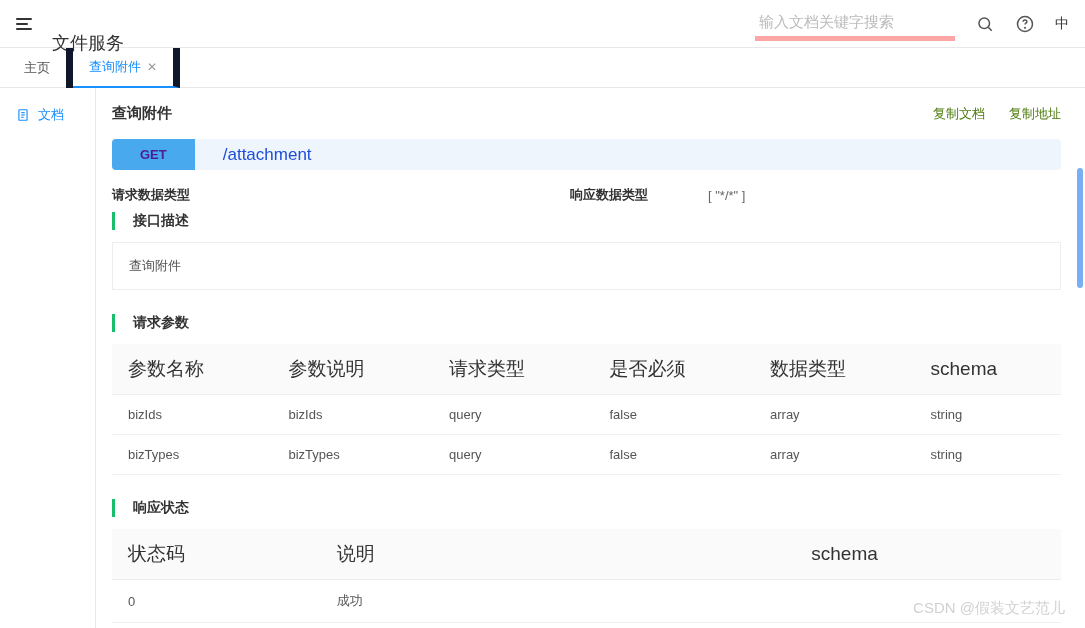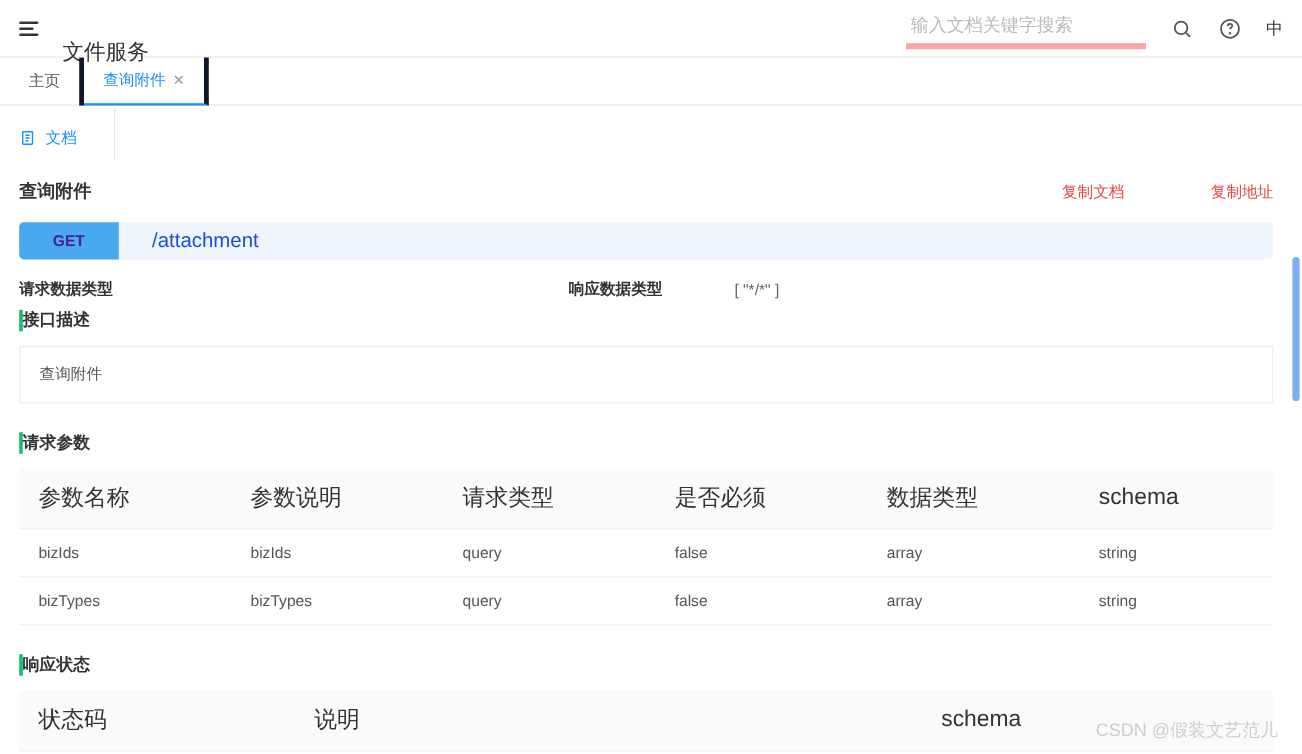--- a/index.html
+++ b/index.html
@@ -12,46 +12,46 @@
     .menu-toggle span:nth-child(2) { width: 12px; }
     .menu-toggle span:nth-child(3) { width: 16px; }
     .header-title { font-size: 18px; font-weight: 500; flex: 1; margin-top: 38px; }
     .search-box { width: 200px; border: none; border-bottom: 5px solid #fca5a5; padding: 6px 4px; font-size: 15px; outline: none; color: #333; }
     .search-box::placeholder { color: #bbb; }
     .header-icons { display: flex; align-items: center; gap: 20px; margin-left: 20px; }
     .icon-btn { cursor: pointer; color: #555; display: flex; align-items: center; justify-content: center; width: 20px; height: 20px; }
     .lang-btn { cursor: pointer; font-size: 14px; color: #333; }
     
     .tabs-bar { display: flex; align-items: center; height: 40px; border-bottom: 1px solid #e8e8e8; padding: 0 8px; }
-    .tab { padding: 0 16px; height: 40px; display: flex; align-items: center; cursor: pointer; font-size: 13px; color: #555; border-right: 4px solid #0f172a; }
+    .tab { padding: 0 16px; height: 40px; display: flex; align-items: center; cursor: pointer; font-size: 13px; color: #555; border-right: 7px solid #0f172a; }
     .tab.active { color: #1890ff; border-bottom: 2px solid #1890ff; margin-bottom: -1px; }
     .tab-close { margin-left: 6px; font-size: 12px; color: #999; }
     
-    .content { display: flex; height: calc(100vh - 88px); flex-direction: column; }
+    .content { display: flex; height: calc(100vh - 88px); }
     .sidebar { width: 96px; border-right: 1px solid #e8e8e8; padding-top: 8px; flex-shrink: 0; }
     .side-item { display: flex; align-items: center; gap: 8px; padding: 10px 16px; cursor: pointer; font-size: 13px; color: #555; }
     .side-item.active { color: #1890ff; }
     .side-icon { width: 14px; height: 14px; display: inline-flex; align-items: center; justify-content: center; }
     
     .main { flex: 1; overflow-y: auto; padding: 16px 24px 16px 16px; position: relative; }
     .main-header { display: flex; align-items: center; justify-content: space-between; margin-bottom: 16px; }
     .main-title { font-size: 15px; font-weight: 600; }
     .header-actions { display: flex; gap: 24px; }
-    .link-action { color: #ef4444; cursor: pointer; font-size: 13px; margin-left: 48px; }
+    .link-action { color: #4d7c0f; cursor: pointer; font-size: 13px; }
     
     .method-row { display: flex; align-items: center; background: #eef5fd; border-radius: 4px; margin-bottom: 16px; }
     .method-badge { background: #49a9ee; color: #4c1d95; padding: 8px 28px; border-radius: 4px 0 0 4px; font-weight: 600; font-size: 13px; }
     .method-path { padding: 0 28px; color: #1d4ed8; font-size: 17px; }
     
     .type-row { display: flex; align-items: center; margin-bottom: 8px; font-size: 13px; }
     .type-label { font-weight: 600; color: #333; }
     .type-resp { margin-left: 380px; font-weight: 600; }
     .type-val { margin-left: 60px; color: #666; }
     
-    .section-title { border-left: 3px solid #19be6b; padding-left: 0; font-size: 14px; font-weight: 600; margin-bottom: 12px; color: #333; }
+    .section-title { border-left: 3px solid #19be6b; padding-left: 18px; font-size: 14px; font-weight: 600; margin-bottom: 12px; color: #333; }
     .desc-box { border: 1px solid #eee; padding: 14px 16px; margin-bottom: 24px; color: #555; font-size: 13px; }
     
     .table { width: 100%; border-collapse: collapse; margin-bottom: 24px; }
     .table th { text-align: left; padding: 12px 16px; font-weight: 500; color: #333; border-bottom: 1px solid #eee; font-size: 19px; background: #fafafa; }
     .table td { padding: 12px 16px; border-bottom: 1px solid #f0f0f0; color: #555; font-size: 13px; }
     .link-text { color: #1890ff; }
     
     .watermark { position: fixed; bottom: 10px; right: 20px; color: rgba(120,120,120,0.35); font-size: 15px; pointer-events: none; }
     
     .scrollbar-track { position: absolute; right: 2px; top: 0; width: 6px; height: 100%; }

